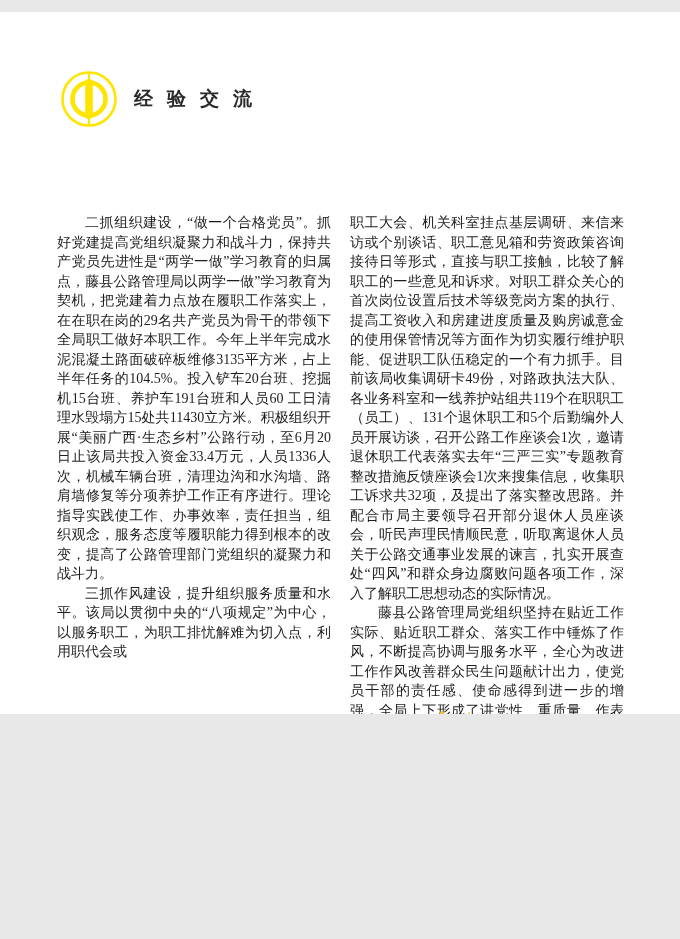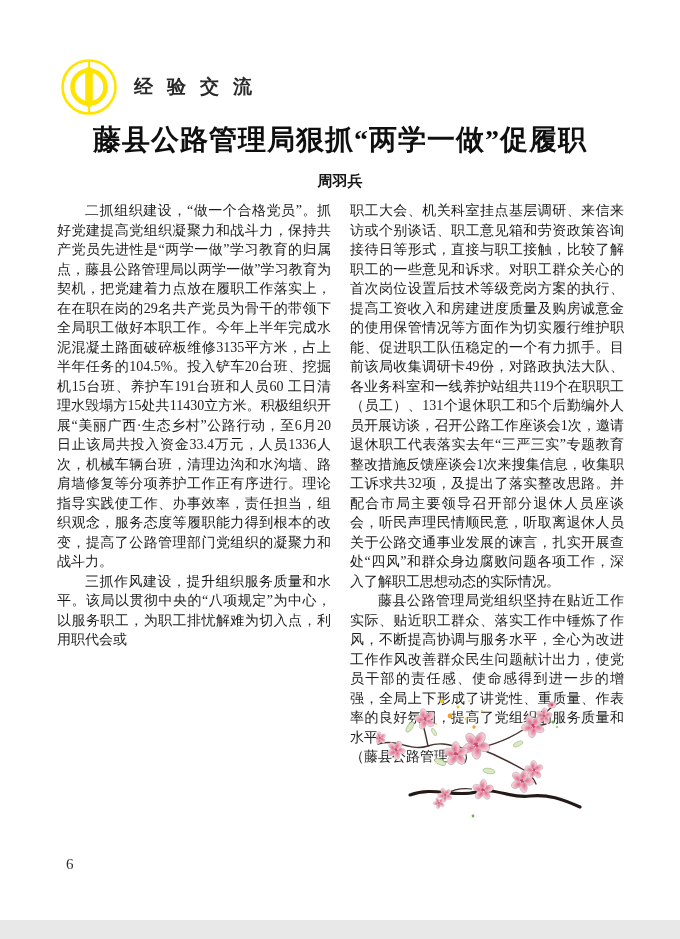--- a/index.html
+++ b/index.html
@@ -1,19 +1,19 @@
 <!DOCTYPE html>
 <html><head>
 <meta charset="utf-8">
 <style>
   html,body{margin:0;padding:0;background:#e8e8e8;}
   .page{
     position:relative;
-    width:680px;height:920px;
-    margin:0 auto;
+    width:680px;height:702px;
+    margin:12px auto;
     background:#ffffff;
     font-family:"Liberation Serif","DejaVu Serif",serif;
     color:#1c1c1c;
     overflow:hidden;
   }
   .header{
     position:absolute;top:58px;left:60px;
     display:flex;align-items:center;gap:16px;
   }
   .logo{width:58px;height:58px;flex:0 0 auto;}
@@ -66,22 +66,20 @@
     <svg class="logo" viewBox="0 0 58 58" aria-hidden="true">
       <circle cx="29" cy="29" r="26.5" fill="none" stroke="#ffe400" stroke-width="2.6"></circle>
       <circle cx="29" cy="29" r="16.5" fill="none" stroke="#ffe400" stroke-width="4.6"></circle>
       <rect x="25.2" y="9" width="7.6" height="40" rx="3.8" fill="#ffe400"></rect>
       <rect x="27.9" y="3.5" width="2.2" height="6" fill="#ffe400"></rect>
       <rect x="27.9" y="48.5" width="2.2" height="6" fill="#ffe400"></rect>
     </svg>
     <div class="section-label">经验交流</div>
   </div>
 
-  <h1 class="article-title">藤县公路管理局狠抓“两学一做”促履职</h1>
-  <div class="article-author">周羽兵</div>
 
   <div class="columns">
     <div class="col">
       <p class="indent">二抓组织建设，“做一个合格党员”。抓好党建提高党组织凝聚力和战斗力，保持共产党员先进性是“两学一做”学习教育的归属点，藤县公路管理局以两学一做”学习教育为契机，把党建着力点放在履职工作落实上，在在职在岗的29名共产党员为骨干的带领下全局职工做好本职工作。今年上半年完成水泥混凝土路面破碎板维修3135平方米，占上半年任务的104.5%。投入铲车20台班、挖掘机15台班、养护车191台班和人员60 工日清理水毁塌方15处共11430立方米。积极组织开展“美丽广西·生态乡村”公路行动，至6月20日止该局共投入资金33.4万元，人员1336人次，机械车辆台班，清理边沟和水沟墙、路肩墙修复等分项养护工作正有序进行。理论指导实践使工作、办事效率，责任担当，组织观念，服务态度等履职能力得到根本的改变，提高了公路管理部门党组织的凝聚力和战斗力。</p>
       <p class="indent">三抓作风建设，提升组织服务质量和水平。该局以贯彻中央的“八项规定”为中心，以服务职工，为职工排忧解难为切入点，利用职代会或</p>
     </div>
     <div class="col">
       <p>职工大会、机关科室挂点基层调研、来信来访或个别谈话、职工意见箱和劳资政策咨询接待日等形式，直接与职工接触，比较了解职工的一些意见和诉求。对职工群众关心的首次岗位设置后技术等级竞岗方案的执行、提高工资收入和房建进度质量及购房诚意金的使用保管情况等方面作为切实履行维护职能、促进职工队伍稳定的一个有力抓手。目前该局收集调研卡49份，对路政执法大队、各业务科室和一线养护站组共119个在职职工（员工）、131个退休职工和5个后勤编外人员开展访谈，召开公路工作座谈会1次，邀请退休职工代表落实去年“三严三实”专题教育整改措施反馈座谈会1次来搜集信息，收集职工诉求共32项，及提出了落实整改思路。并配合市局主要领导召开部分退休人员座谈会，听民声理民情顺民意，听取离退休人员关于公路交通事业发展的谏言，扎实开展查处“四风”和群众身边腐败问题各项工作，深入了解职工思想动态的实际情况。</p>
       <p class="indent">藤县公路管理局党组织坚持在贴近工作实际、贴近职工群众、落实工作中锤炼了作风，不断提高协调与服务水平，全心为改进工作作风改善群众民生问题献计出力，使党员干部的责任感、使命感得到进一步的增强，全局上下形成了讲党性、重质量、作表率的良好氛围，提高了党组织的服务质量和水平。</p>
       <p class="signature">（藤县公路管理局）</p>

